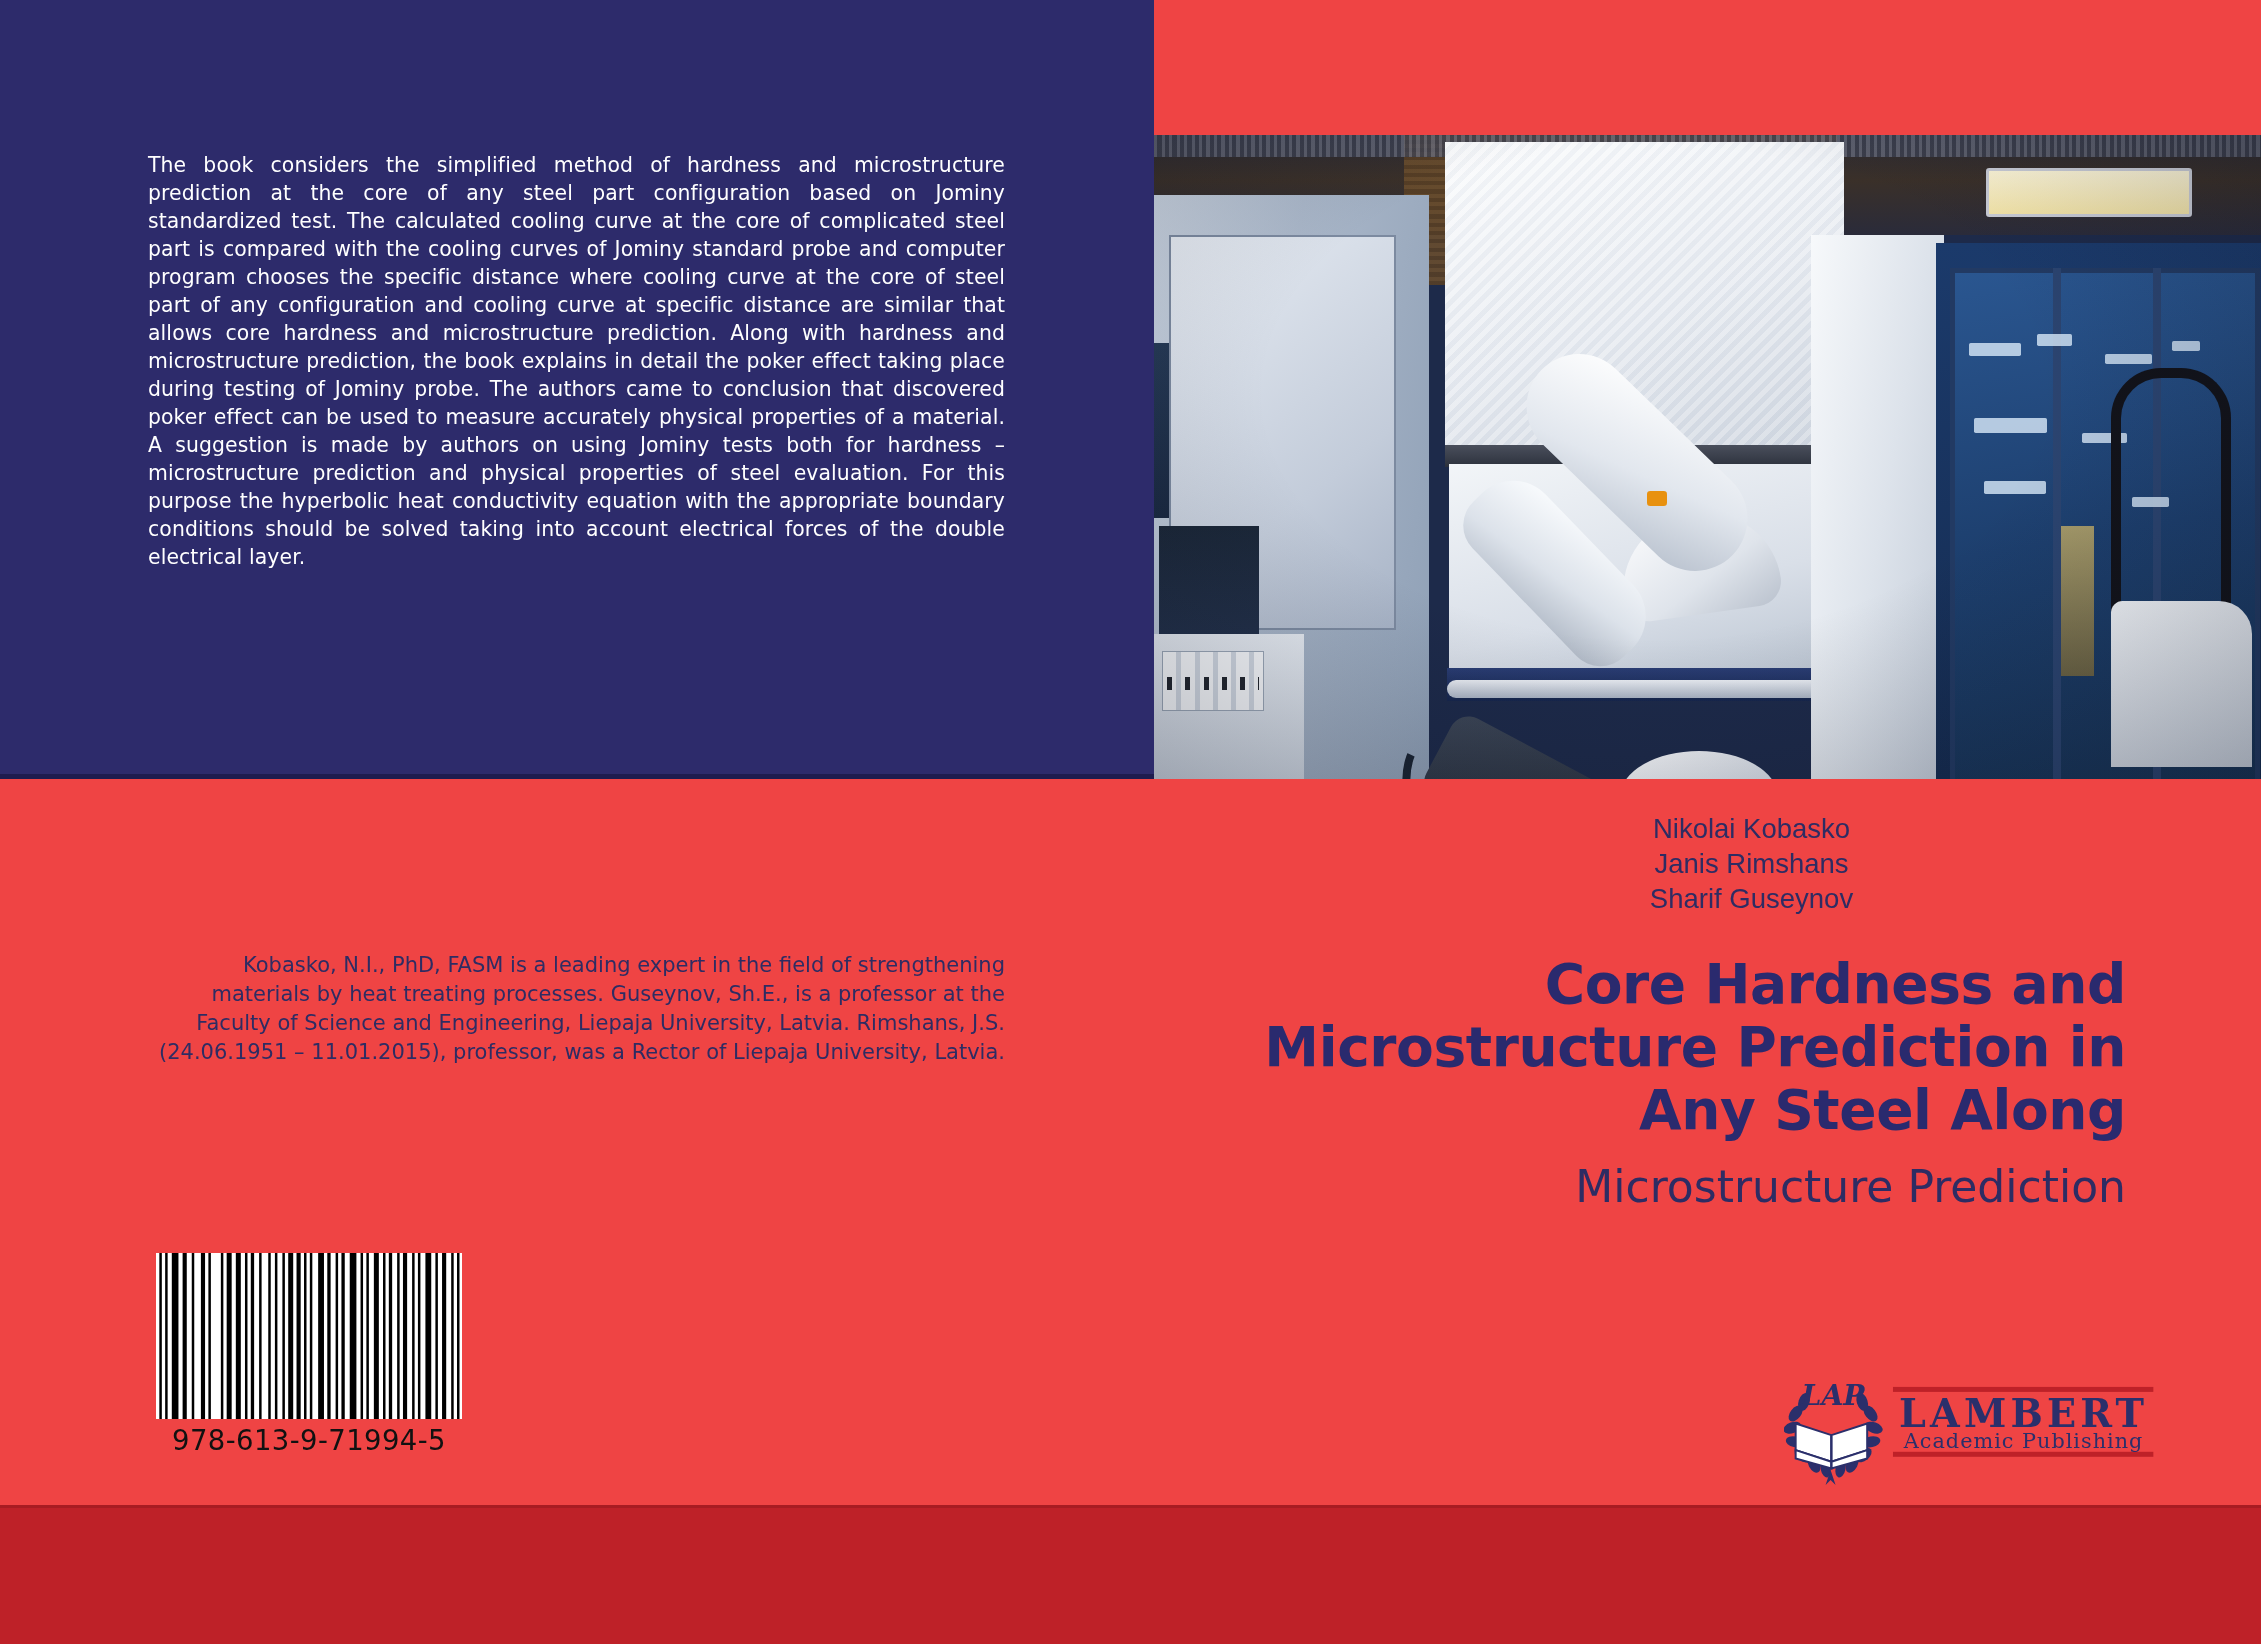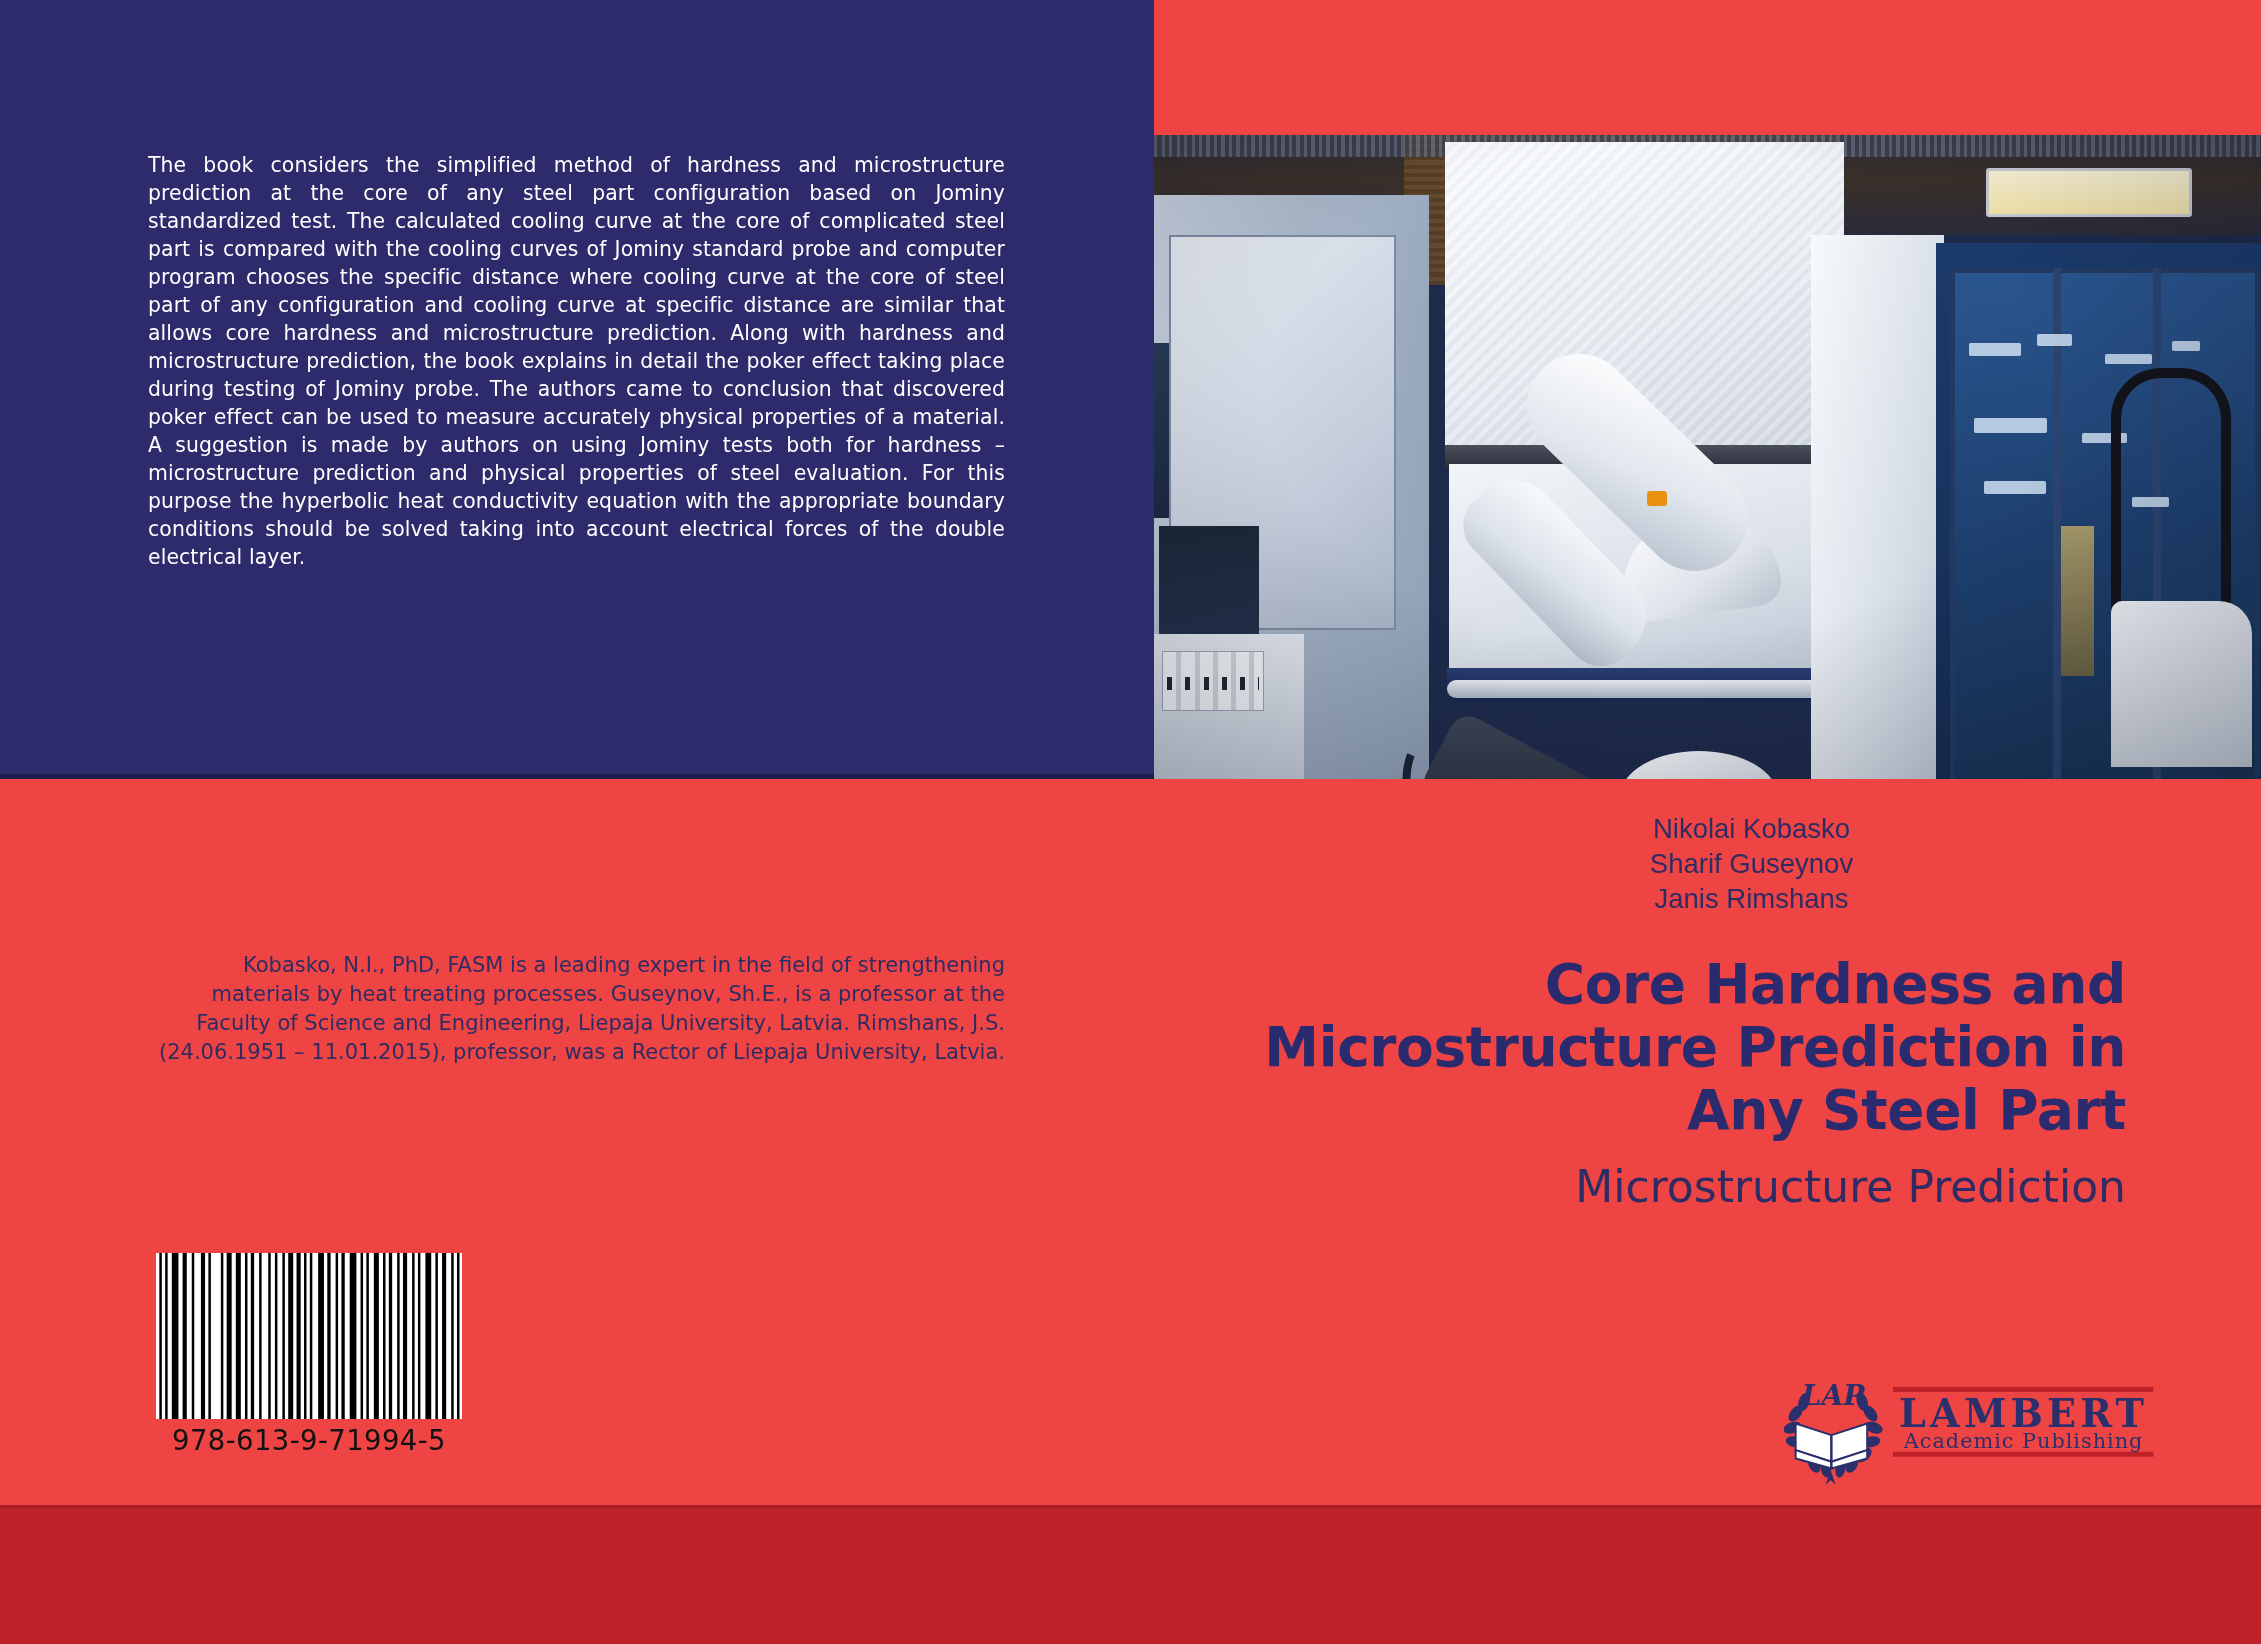--- a/index.html
+++ b/index.html
@@ -438,28 +438,28 @@
         <rect x="344" y="0" width="5" height="200"></rect>
         <rect x="355" y="0" width="3" height="200"></rect>
         <rect x="362" y="0" width="3" height="200"></rect>
       </g>
     </svg>
     <div class="isbn-text">978-613-9-71994-5</div>
   </div>
 
   <div class="authors">
     <div>Nikolai Kobasko</div>
+    <div>Janis Rimshans</div>
     <div>Sharif Guseynov</div>
-    <div>Janis Rimshans</div>
   </div>
 
   <div class="book-title">
     <div>Core Hardness and</div>
     <div>Microstructure Prediction in</div>
-    <div>Any Steel Part</div>
+    <div>Any Steel Along</div>
   </div>
 
   <div class="book-subtitle">Microstructure Prediction</div>
 
   <svg class="publisher-logo" viewBox="0 0 452 140">
 
     <g fill="#2b2f6b">
 
       <ellipse cx="14" cy="46" rx="11" ry="6.5" transform="rotate(-52 14 46)"></ellipse>
       <ellipse cx="10" cy="63" rx="11" ry="6.5" transform="rotate(-20 10 63)"></ellipse>

